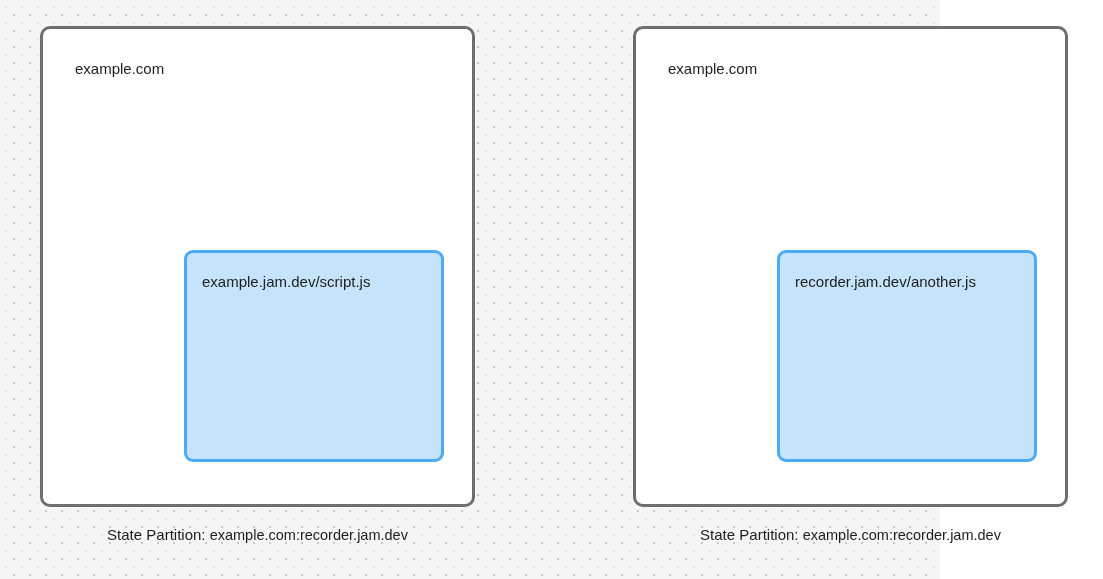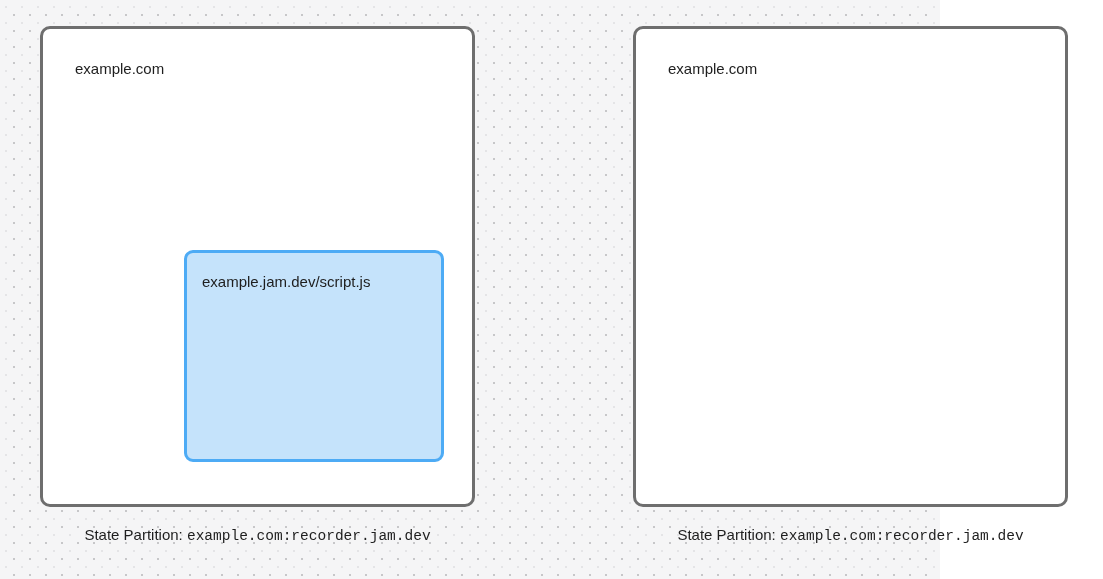--- a/index.html
+++ b/index.html
@@ -71,21 +71,21 @@
   .caption {
     margin-top: 18px;
     width: 435px;
     text-align: center;
     font-size: 15px;
     line-height: 19px;
     color: #1e1e1e;
     white-space: nowrap;
   }
   .caption .mono {
-    font-family: Liberation Mono, monospace;
+    font-family: Liberation Sans, sans-serif;
     font-size: 14.5px;
     margin-top: 29px;
   }
 </style>
 </head>
 <body>
 
 <div class="canvas">
 
   <div class="panel left">
@@ -96,19 +96,22 @@
       </div>
     </div>
     <div class="caption">
       <span>State Partition: </span><span class="mono">example.com:recorder.jam.dev</span>
     </div>
   </div>
 
   <div class="panel right">
     <div class="browser-box">
       <div class="site-label">example.com</div>
+      <div class="iframe-box">
+        <div class="iframe-label">recorder.jam.dev/another.js</div>
+      </div>
     </div>
     <div class="caption">
       <span>State Partition: </span><span class="mono">example.com:recorder.jam.dev</span>
     </div>
   </div>
 
 </div>
 
 </body></html>

